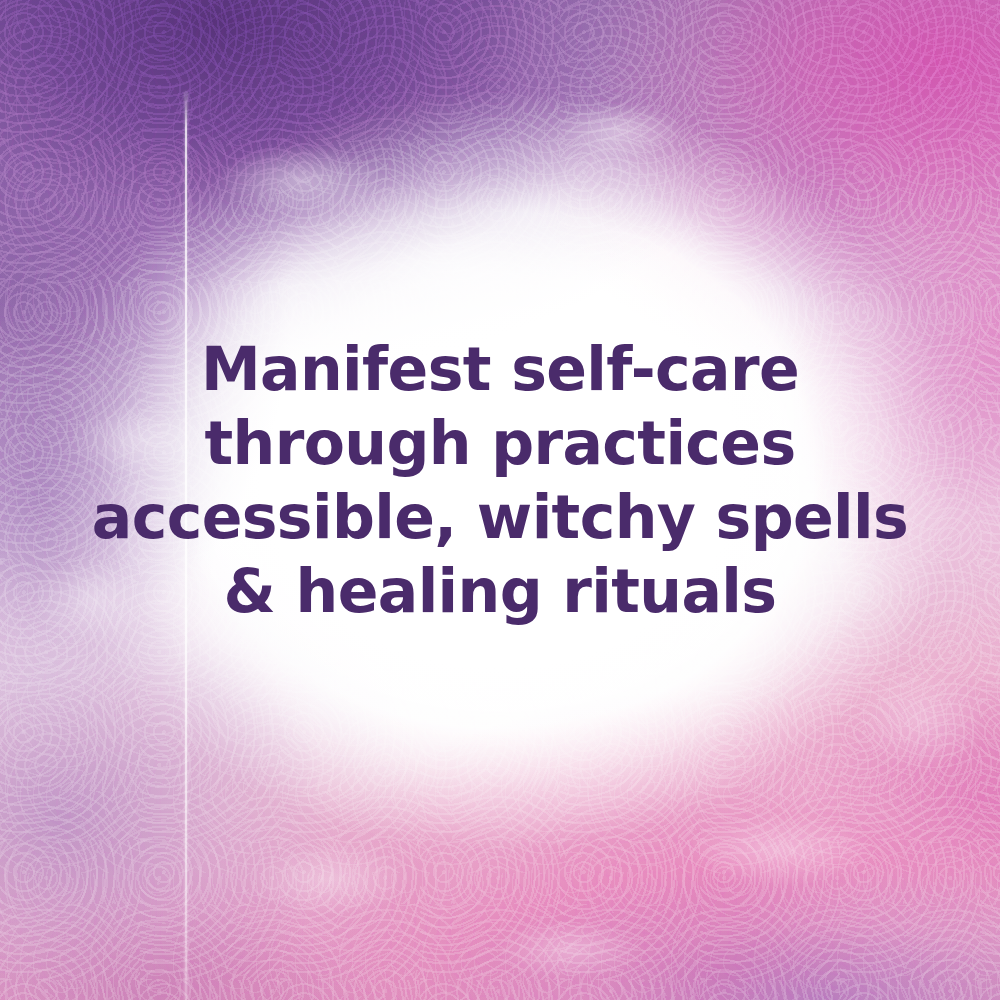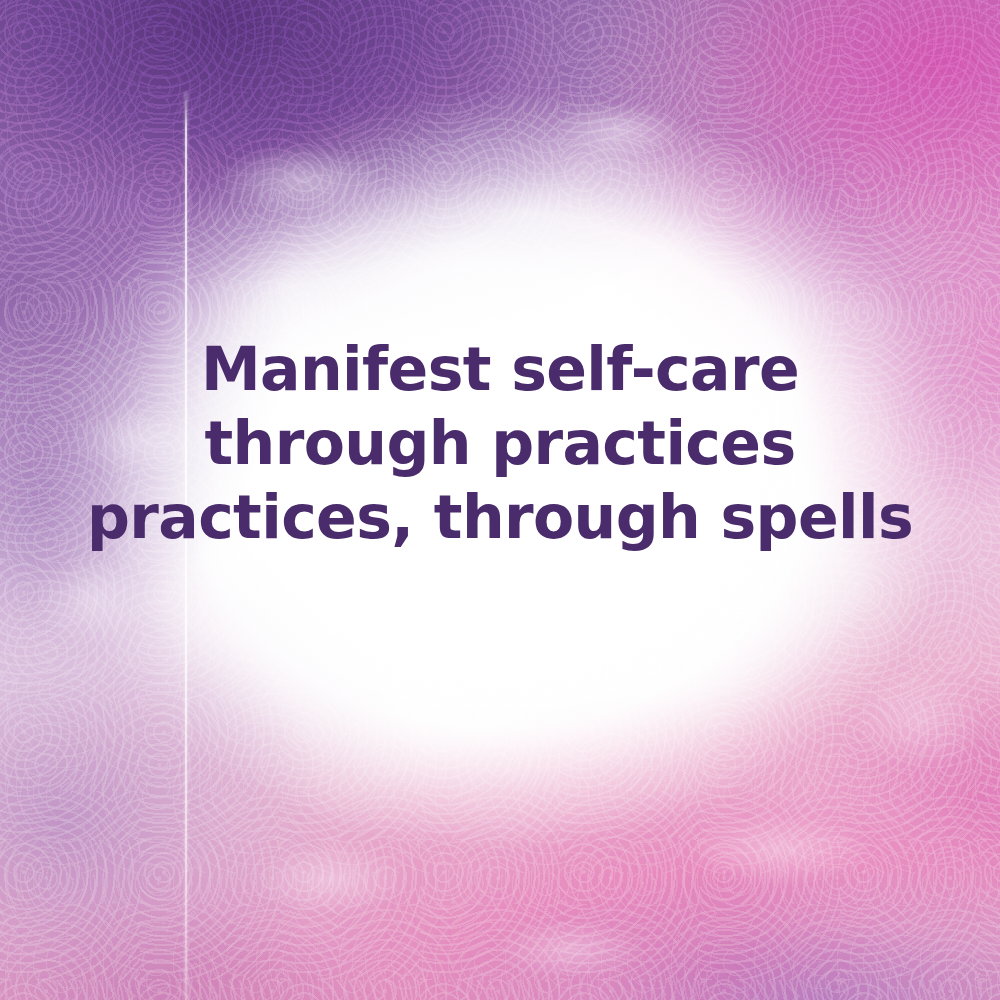--- a/index.html
+++ b/index.html
@@ -220,16 +220,17 @@
   <div class="bg-layer" id="bg-blue-bottom"></div>
   <div class="bg-layer" id="bg-grain"></div>
   <div class="bg-layer" id="bg-wisps"></div>
   <div class="bg-layer" id="bg-core"></div>
 
   <div id="guide-line" style="left: 185px; top: 92px; height: 908px;"></div>
 
   <div id="quote-block">
     <span class="quote-line" style="color: rgb(74, 43, 107);">Manifest self-care</span>
     <span class="quote-line" style="color: rgb(74, 43, 107);">through practices</span>
-    <span class="quote-line" style="color: rgb(74, 43, 107);">practices, through spells</span>
+    <span class="quote-line" style="color: rgb(74, 43, 107);">accessible, witchy spells</span>
+    <span class="quote-line" style="color: rgb(74, 43, 107);">&amp; healing rituals</span>
   </div>
 
 </div>
 
 </body></html>

